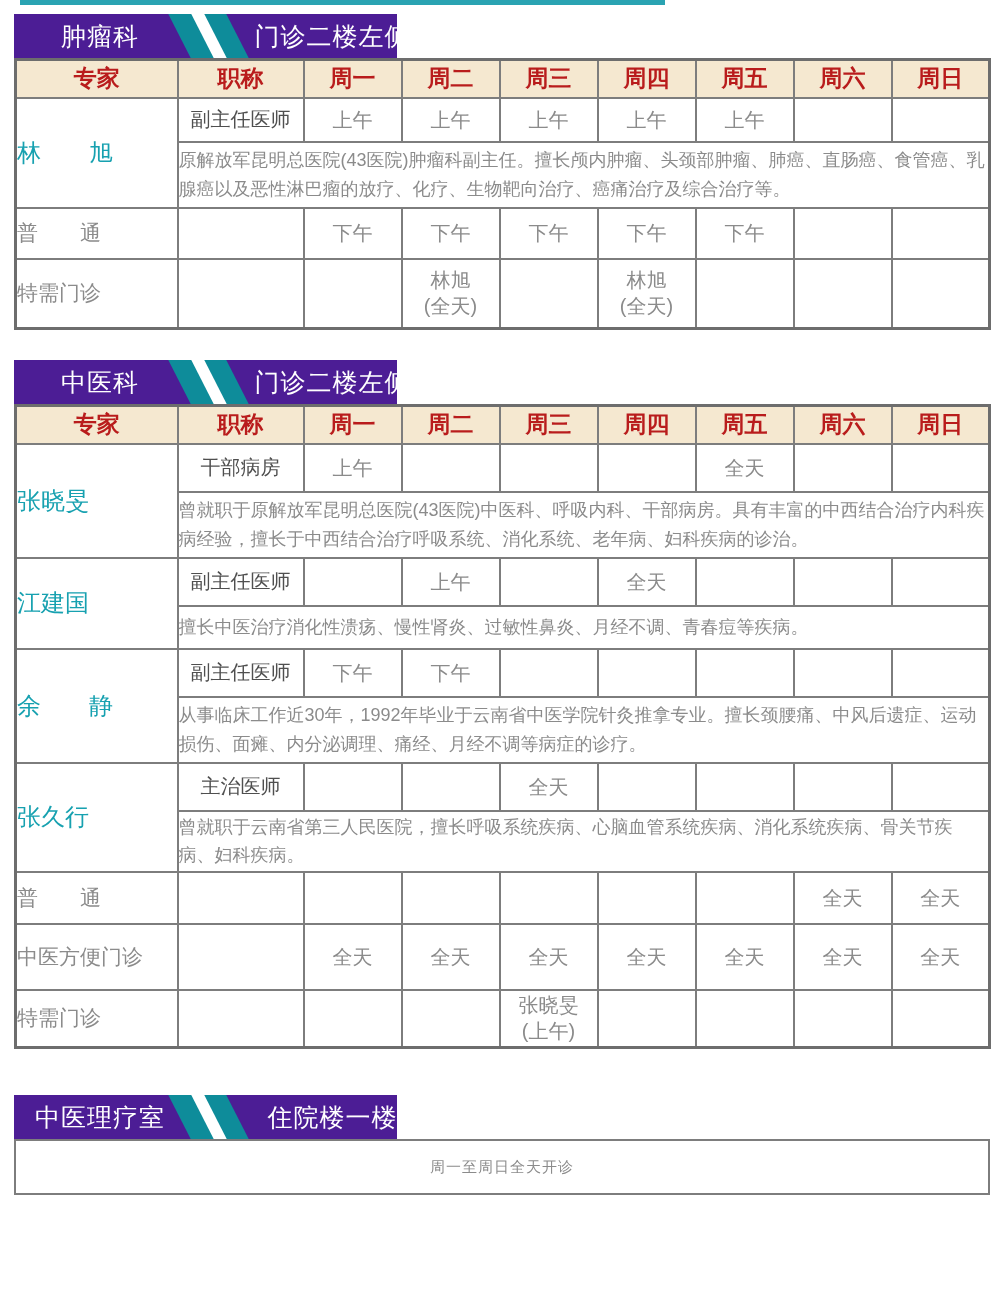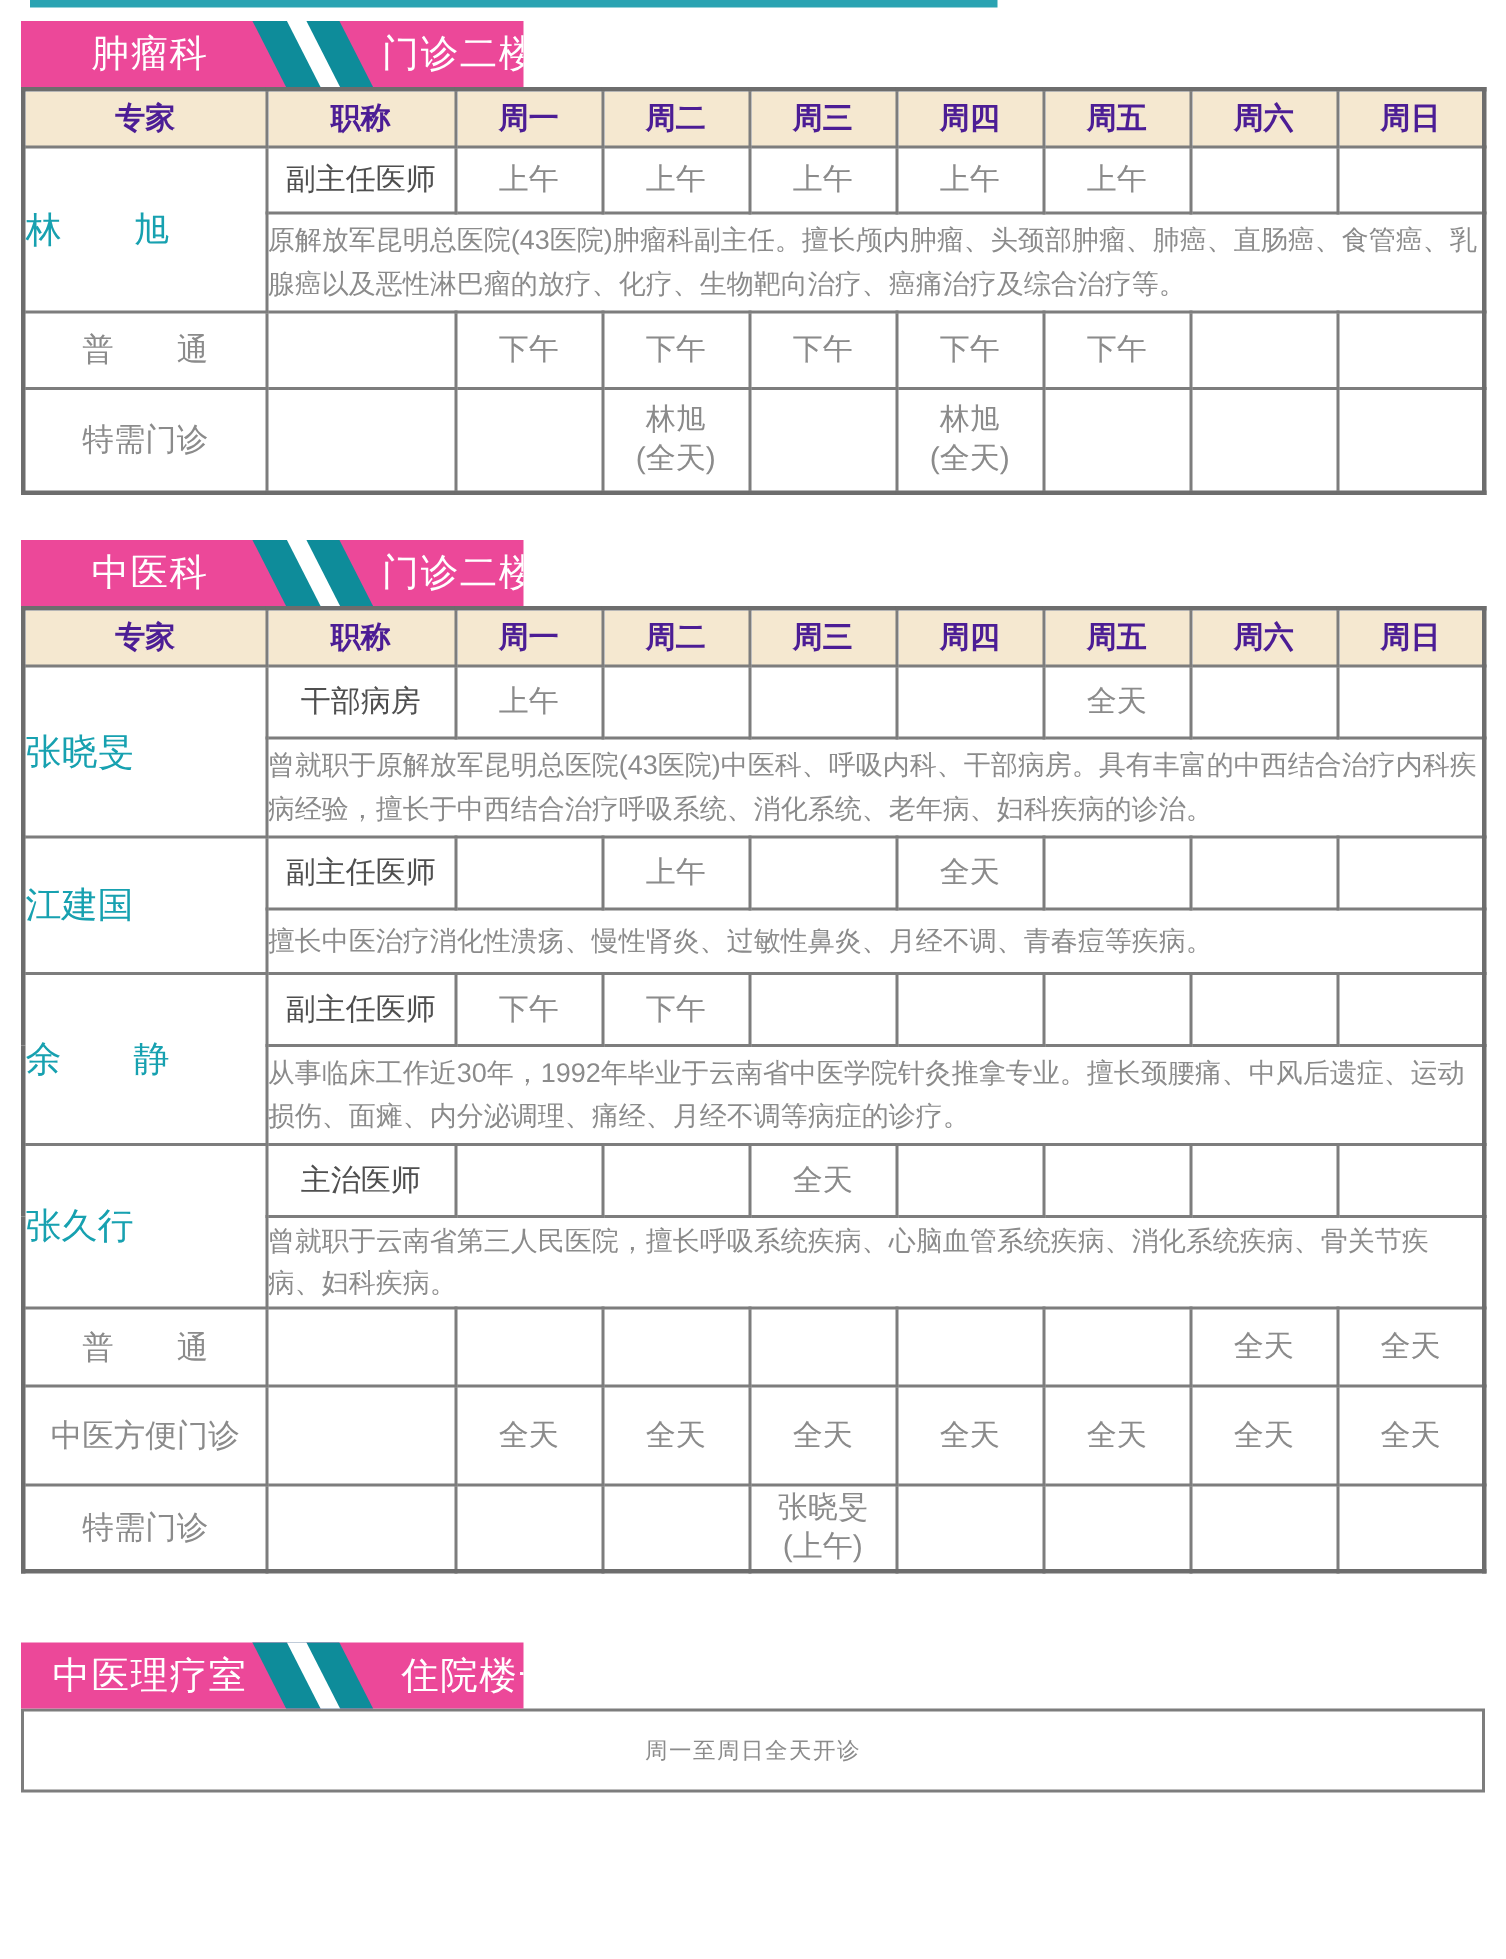--- a/index.html
+++ b/index.html
@@ -2,39 +2,39 @@
 <html><head>
 <meta charset="utf-8">
 <style>
   html,body { margin:0; padding:0; background:#ffffff; }
   body { width:1004px; font-family:"Liberation Sans","DejaVu Sans",sans-serif; }
   .page { position:relative; width:1004px; height:1306px; background:#fff; overflow:hidden; }
   .sliver { position:absolute; left:20px; top:0; width:645px; height:5px; background:#2aa3b2; }
   .content { position:absolute; left:14px; top:14px; width:976px; }
 
   
-  .banner { position:relative; width:335px; height:44px; background:#ec4899; overflow:hidden; }
+  .banner { position:relative; width:383px; height:44px; background:#4c1d95; overflow:hidden; }
   .banner .dept, .banner .loc {
     position:absolute; top:0; height:44px; line-height:44px; text-align:center;
     color:#ffffff; font-size:25px; letter-spacing:1px; z-index:3; white-space:nowrap;
   }
   .banner .dept { left:0; width:172px; }
   .banner .loc  { left:220px; width:197px; }
   .banner .dark   { position:absolute; top:-4px; left:166px; width:58px; height:54px; background:#0e8c9a; transform:skewX(27deg); z-index:1; }
   .banner .stripe { position:absolute; top:-4px; left:189px; width:13px; height:54px; background:#ffffff; transform:skewX(27deg); z-index:2; }
 
   
   table.sched { border-collapse:collapse; table-layout:fixed; width:976px; border:3px solid #6d6d6d; }
   table.sched th, table.sched td { border:2px solid #7d7d7d; padding:0; overflow:hidden; }
   col.c-expert { width:162px; }
   col.c-title  { width:126px; }
   col.c-day    { width:98px;  }
-  th.hd { background:#f5e8d0; color:#4c1d95; font-size:20px; font-weight:bold; }
+  th.hd { background:#f5e8d0; color:#b91c1c; font-size:23px; font-weight:bold; }
   td.name  { color:#17a1b0; font-size:24px; text-align:left; vertical-align:middle; }
-  td.label { color:#8b8b8b; font-size:21px; text-align:center; vertical-align:middle; }
+  td.label { color:#8b8b8b; font-size:21px; vertical-align:middle; }
   td.title { color:#4f4f4f; font-size:20px; text-align:center; padding:0 4px 0 9px; vertical-align:middle; }
   td.val   { color:#8b8b8b; font-size:20px; text-align:center; vertical-align:middle; white-space:pre-line; line-height:1.3; }
   td.desc  { color:#8b8b8b; font-size:18px; line-height:1.58; text-align:left; padding:6px 14px; vertical-align:middle; }
   .sec  { margin:0; }
   .mt40 { margin-top:30px; }
   .mt46 { margin-top:46px; }
 
   
   .note-box {
     width:972px; height:52px; border:2px solid #7d7d7d;

